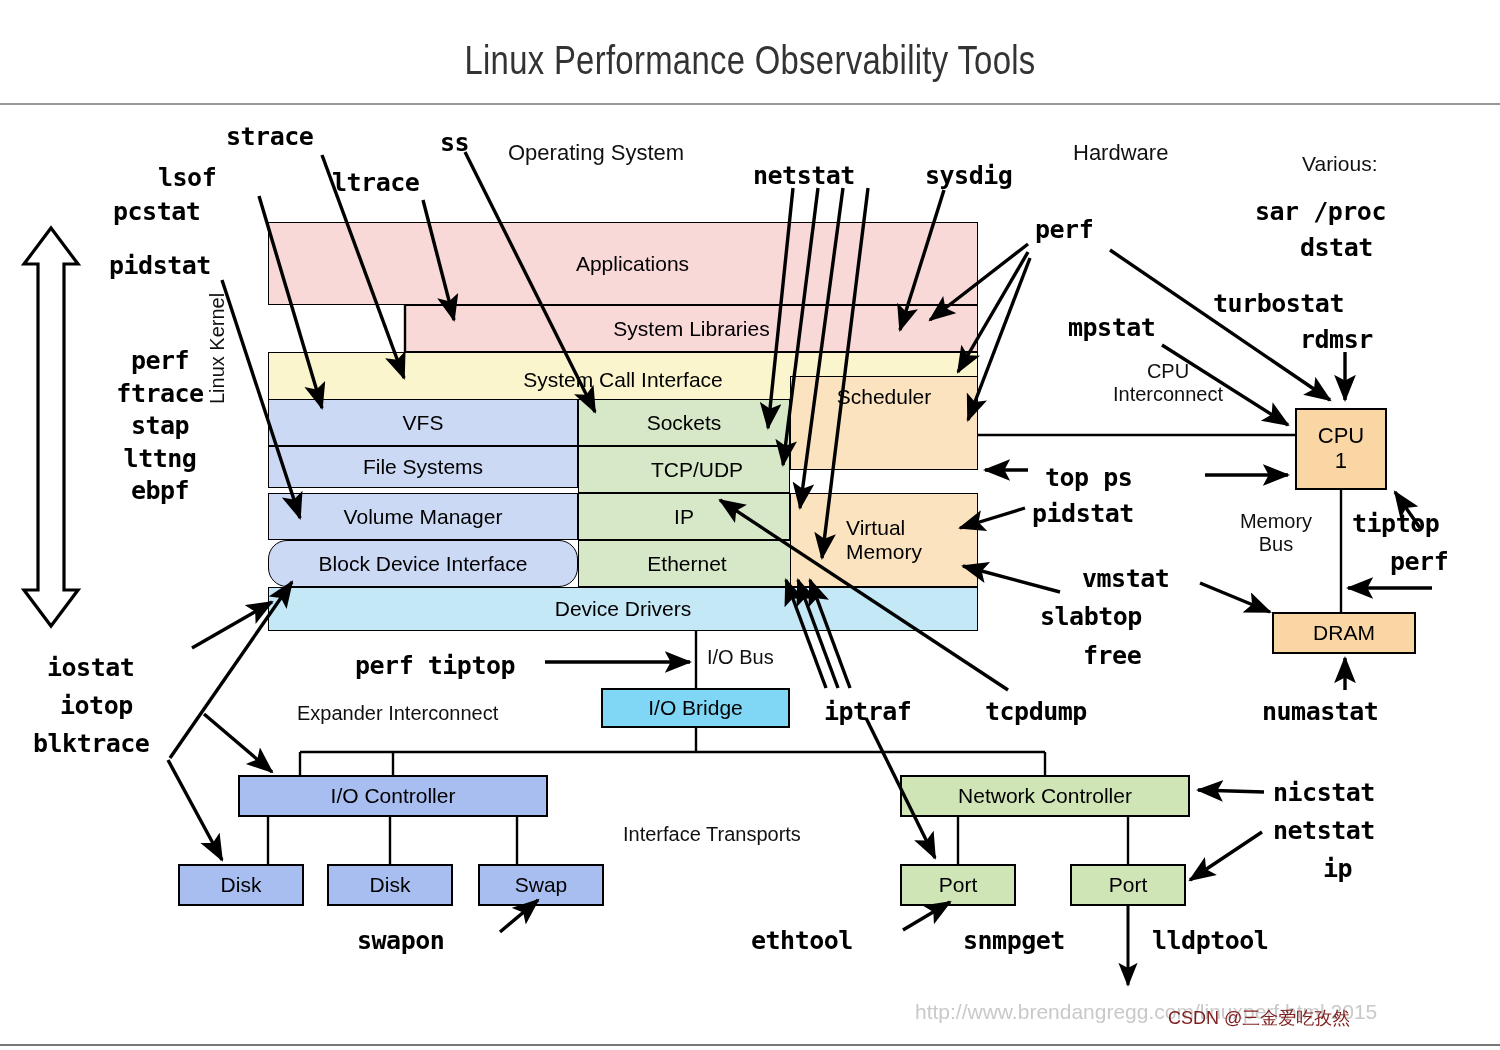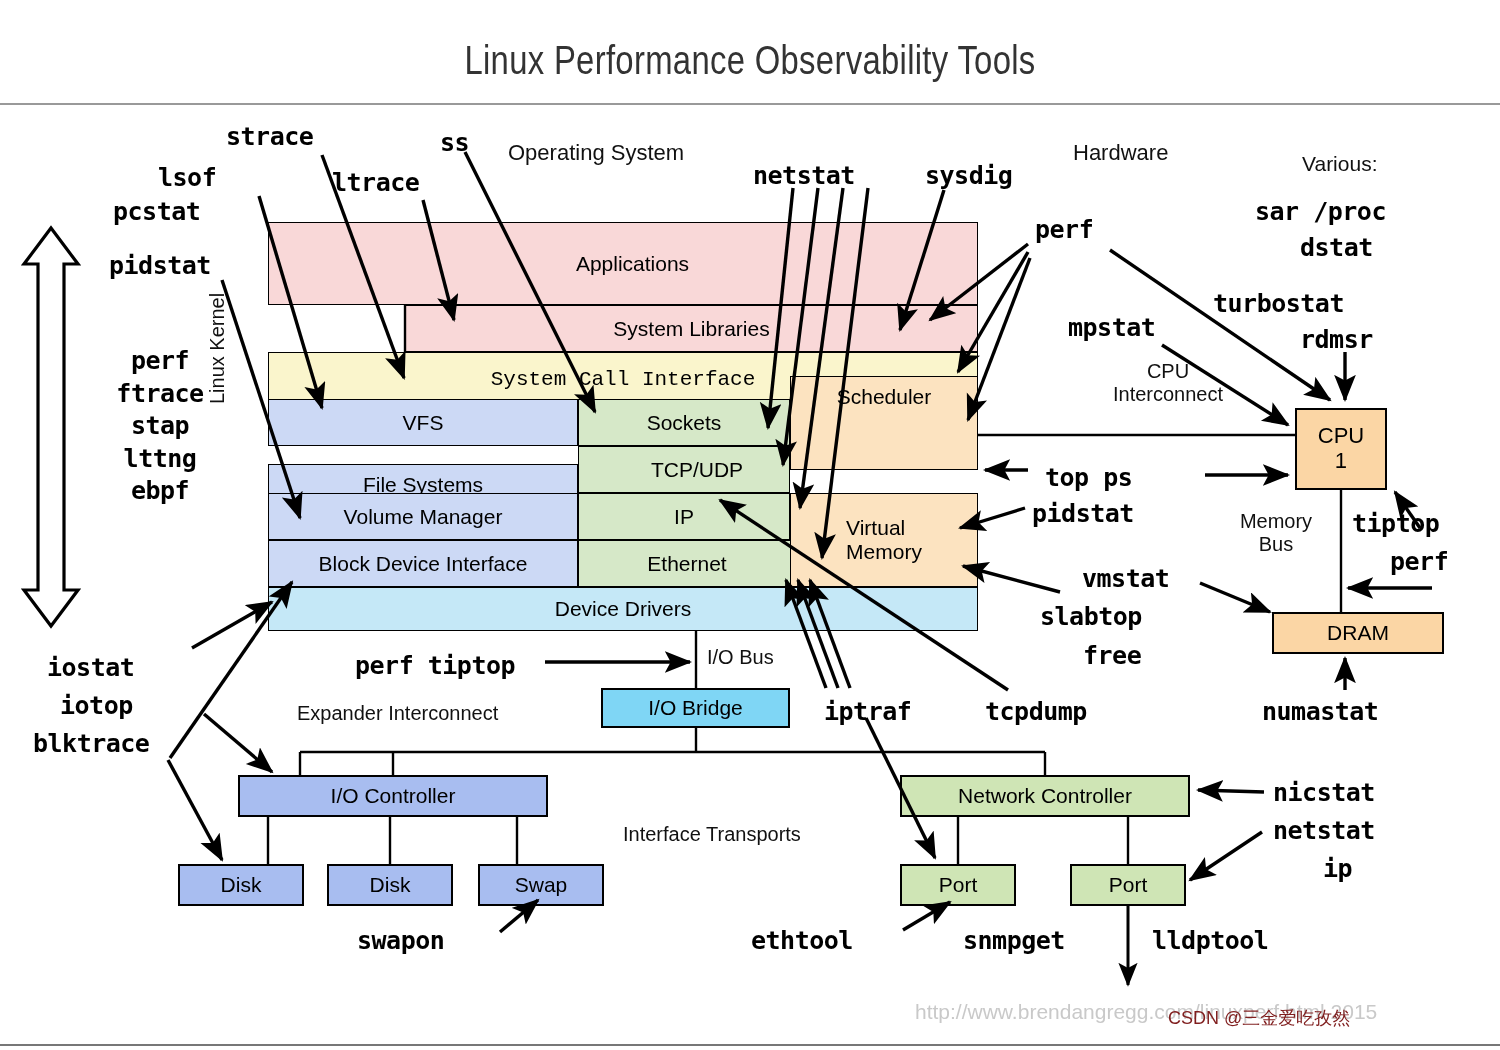--- a/index.html
+++ b/index.html
@@ -57,34 +57,34 @@
 <div class="sans" style="left:1073px;top:140px;font-size:22px;">Hardware</div>
 <div class="sans" style="left:1302px;top:152px;font-size:21px;">Various:</div>
 <div id="kernel-label">Linux Kernel</div>
 
 <div class="stackrow" style="left:268px;top:222px;width:710px;height:83px;background:#f9d8d8;padding-left:19px;">
   <span>Applications</span>
 </div>
 <div class="stackrow" style="left:405px;top:305px;width:573px;height:47px;background:#f9d8d8;justify-content:center;">
   <span>System Libraries</span>
 </div>
-<div class="stackrow" style="left:268px;top:352px;width:710px;height:55px;background:#faf5cc;font-family:Liberation Mono, monospace;">
+<div class="stackrow" style="left:268px;top:352px;width:710px;height:55px;background:#faf5cc;">
   <span>System Call Interface</span>
 </div>
 
 <div class="stackrow" style="left:268px;top:399px;width:310px;height:47px;background:#ccd9f5;">
   <span>VFS</span>
   </div>
-<div class="stackrow" style="left:268px;top:446px;width:310px;height:42px;background:#ccd9f5;margin-top:18px;">
+<div class="stackrow" style="left:268px;top:446px;width:310px;height:42px;background:#ccd9f5;">
   <span>File Systems</span>
   </div>
 <div class="stackrow" style="left:268px;top:493px;width:310px;height:47px;background:#ccd9f5;">
   <span>Volume Manager</span>
   </div>
-<div class="stackrow" style="left:268px;top:540px;width:310px;height:47px;background:#ccd9f5;">
+<div class="stackrow" style="left:268px;top:540px;width:310px;height:47px;background:#ccd9f5;border-radius:19px;">
   <span>Block Device Interface</span>
   </div>
 
 <div class="stackrow" style="left:578px;top:399px;width:212px;height:47px;background:#d6e8c8;">
   <span>Sockets</span>
   </div>
 <div class="stackrow" style="left:578px;top:446px;width:212px;height:47px;background:#d6e8c8;padding-left:26px;">
   <span>TCP/UDP</span>
   </div>
 <div class="stackrow" style="left:578px;top:493px;width:212px;height:47px;background:#d6e8c8;">
@@ -101,21 +101,21 @@
   <span style="white-space:pre-line;">Virtual
 Memory</span></div>
 
 <div class="stackrow" style="left:268px;top:587px;width:710px;height:44px;background:#c5e8f7;">
   <span>Device Drivers</span>
   </div>
 
 <div class="box" style="left:1295px;top:408px;width:92px;height:82px;background:#fbd6a5;white-space:pre-line;font-size:22px;">
   <span style="white-space:pre-line;">CPU
 1</span></div>
-<div class="box" style="left:1272px;top:612px;width:172px;height:42px;background:#fbd6a5;">
+<div class="box" style="left:1272px;top:612px;width:144px;height:42px;background:#fbd6a5;">
   <span>DRAM</span>
   </div>
 <div class="box" style="left:601px;top:688px;width:189px;height:40px;background:#7fd6f5;">
   <span>I/O Bridge</span>
   </div>
 <div class="box" style="left:238px;top:775px;width:310px;height:42px;background:#a8bdf0;">
   <span>I/O Controller</span>
   </div>
 <div class="box" style="left:178px;top:864px;width:126px;height:42px;background:#a8bdf0;">
   <span>Disk</span>

